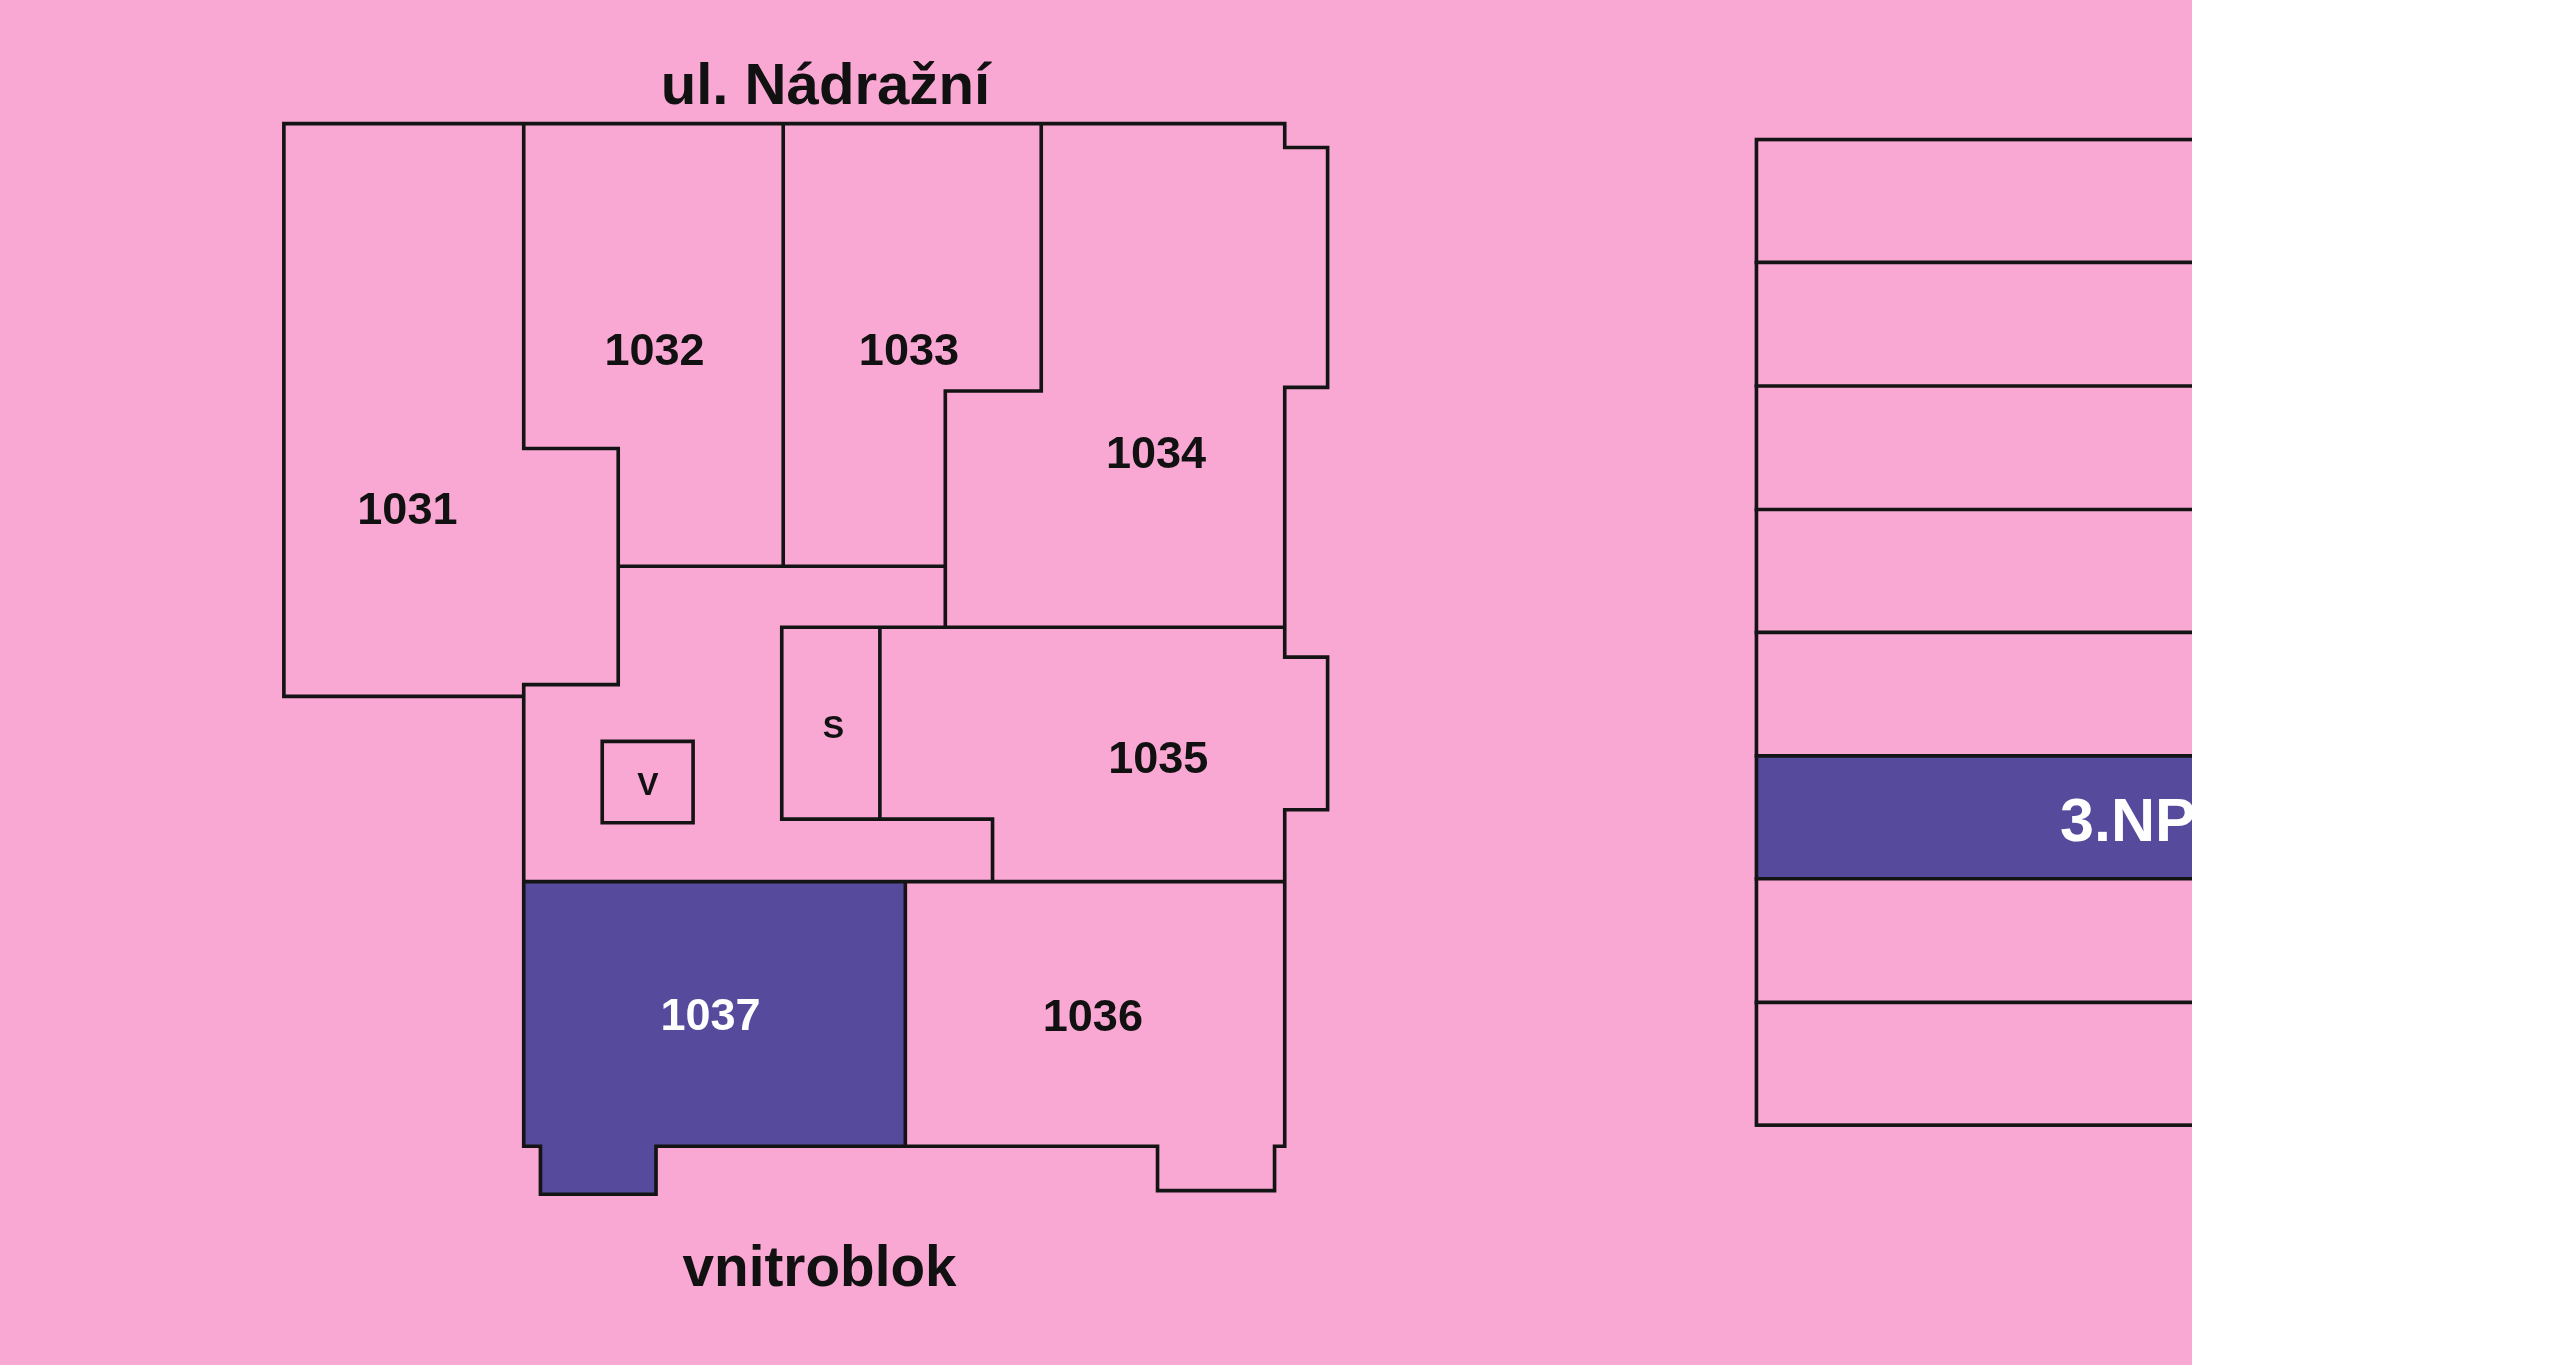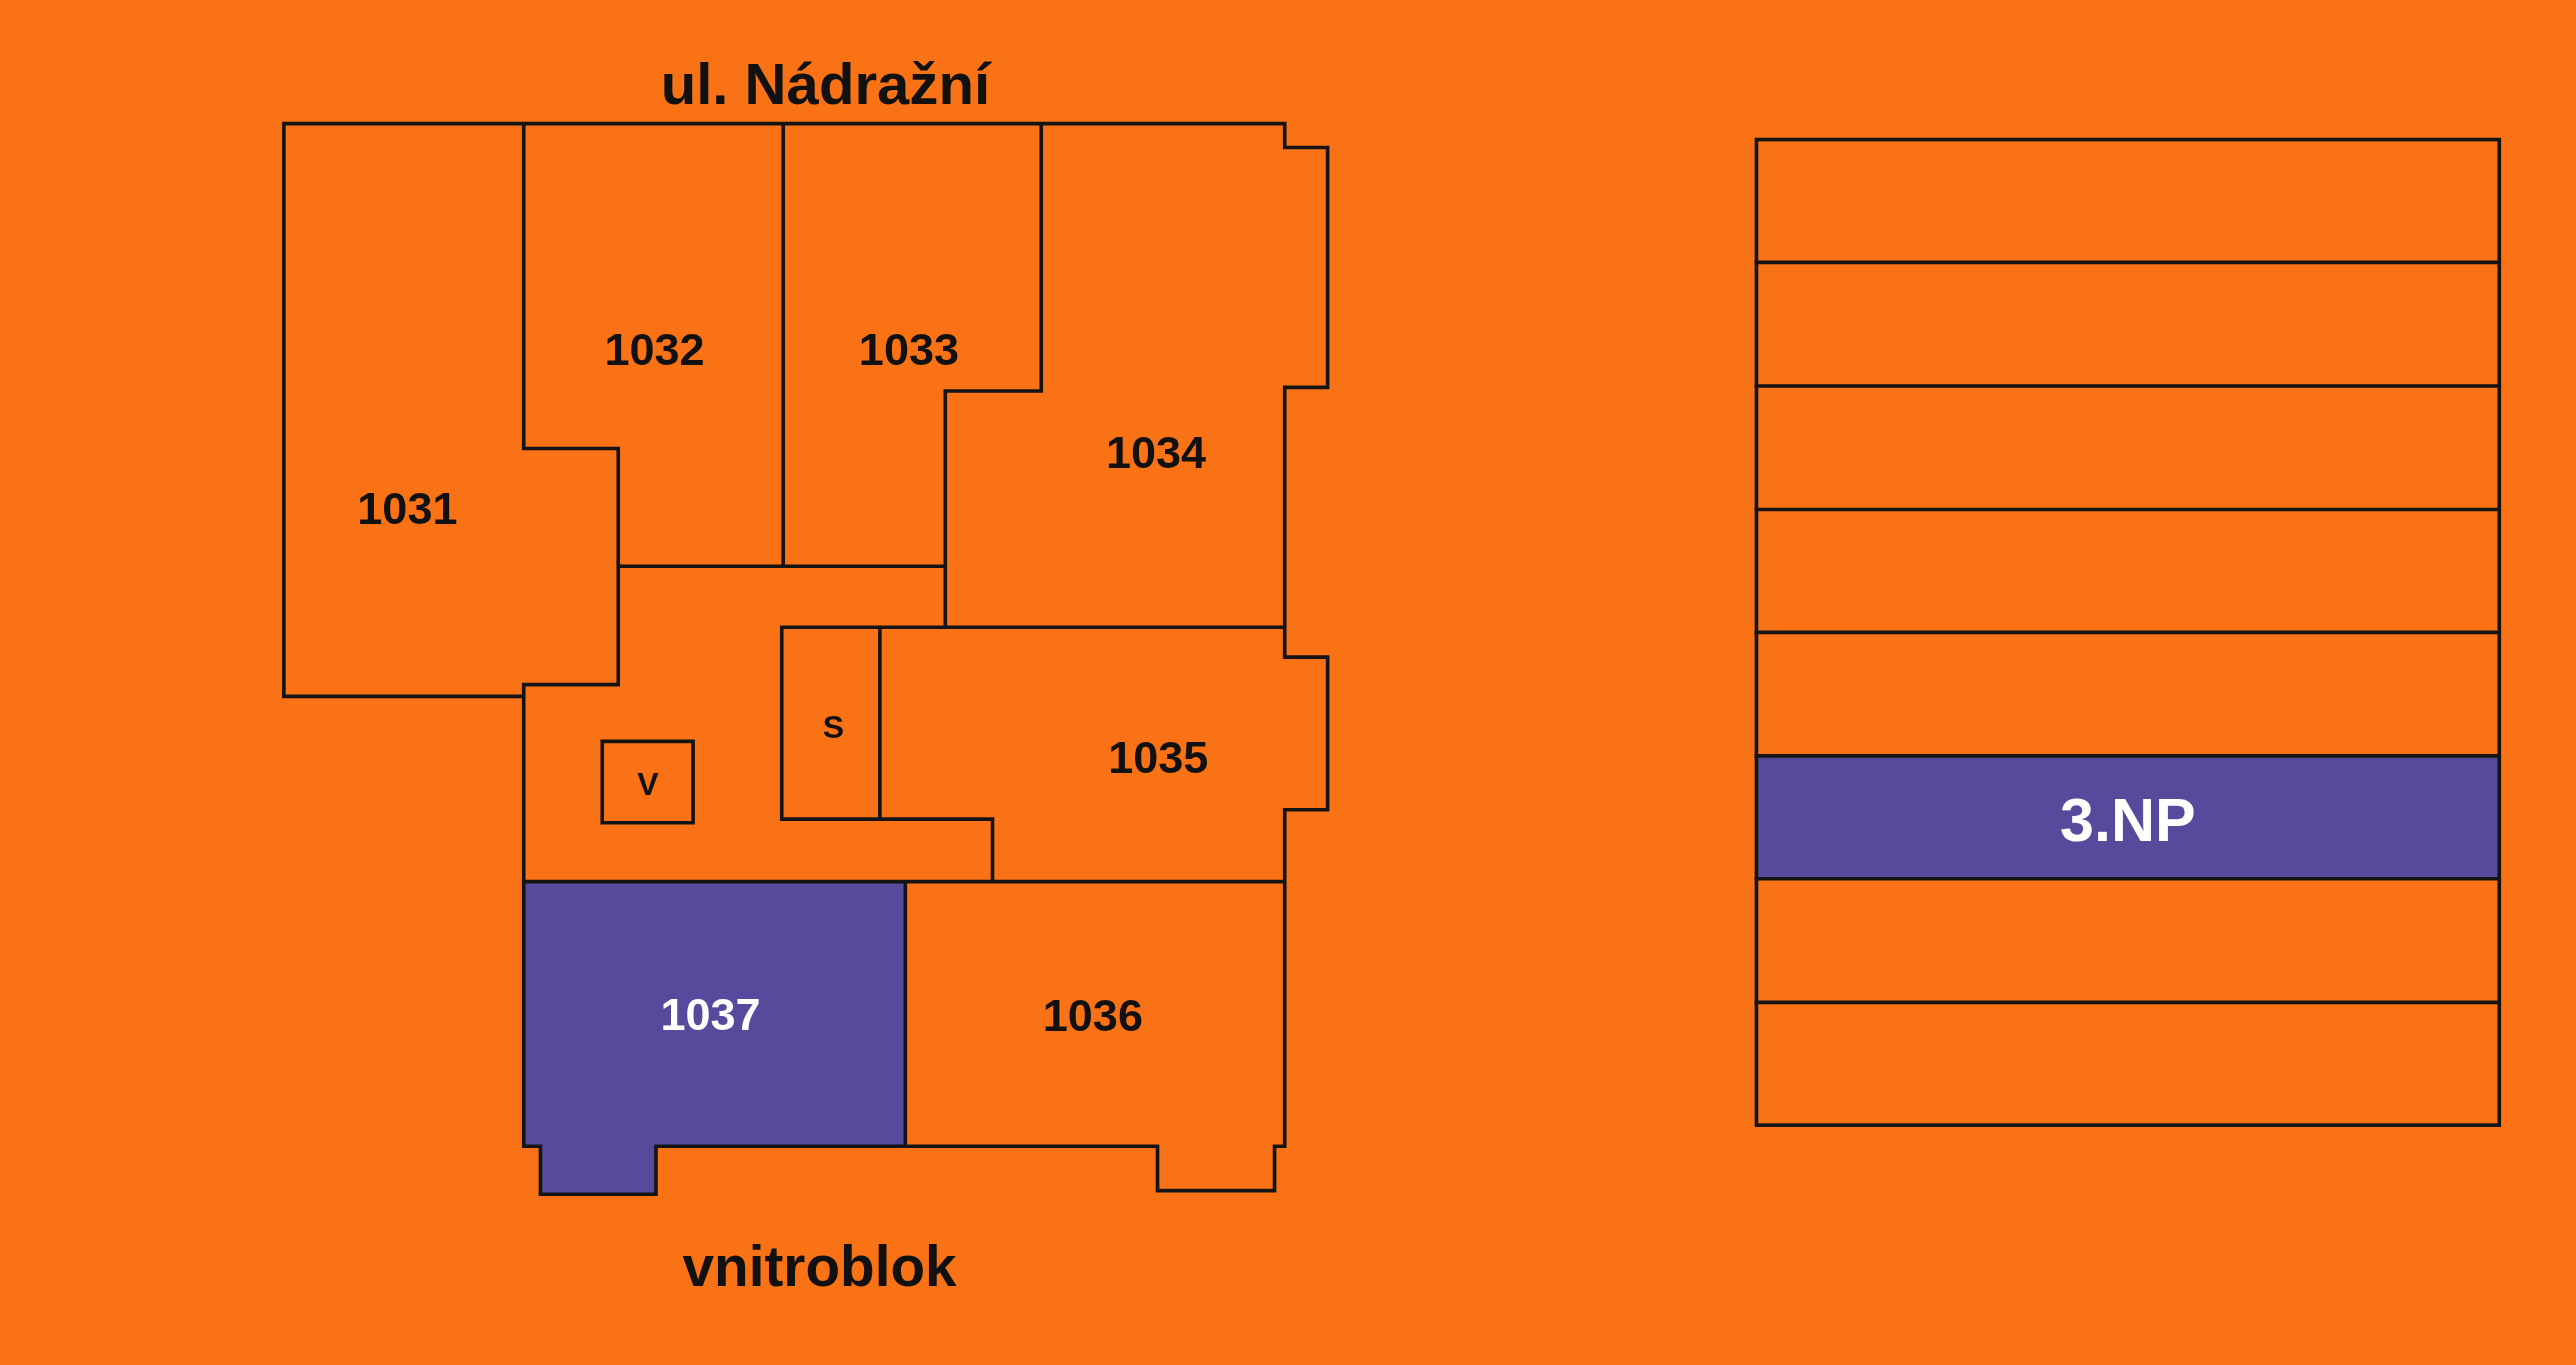--- a/index.html
+++ b/index.html
@@ -1,19 +1,19 @@
 <!DOCTYPE html>
 <html style="font-size:11.6px"><head>
 <meta charset="utf-8">
 <style>
   html,body{margin:0;padding:0;background:#ffffff;}
   #stage{
     position:relative;
-    width:2576px;height:1365px;
-    background:#f97316;
+    width:2192px;height:1365px;
+    background:#f9a8d4;
     font-family:"Liberation Sans", sans-serif;
     overflow:hidden;
   }
   svg{position:absolute;left:0;top:0;}
   .wall{fill:none;stroke-width:5;stroke-linecap:square;}
   .lbl{font-weight:700;font-size:62px;}
   .lbl-small{font-weight:700;font-size:44px;}
   .big{font-weight:700;font-size:80px;}
   .footerlbl{font-weight:700;font-size:78px;}
   .floorlbl{font-weight:700;font-size:84px;}

